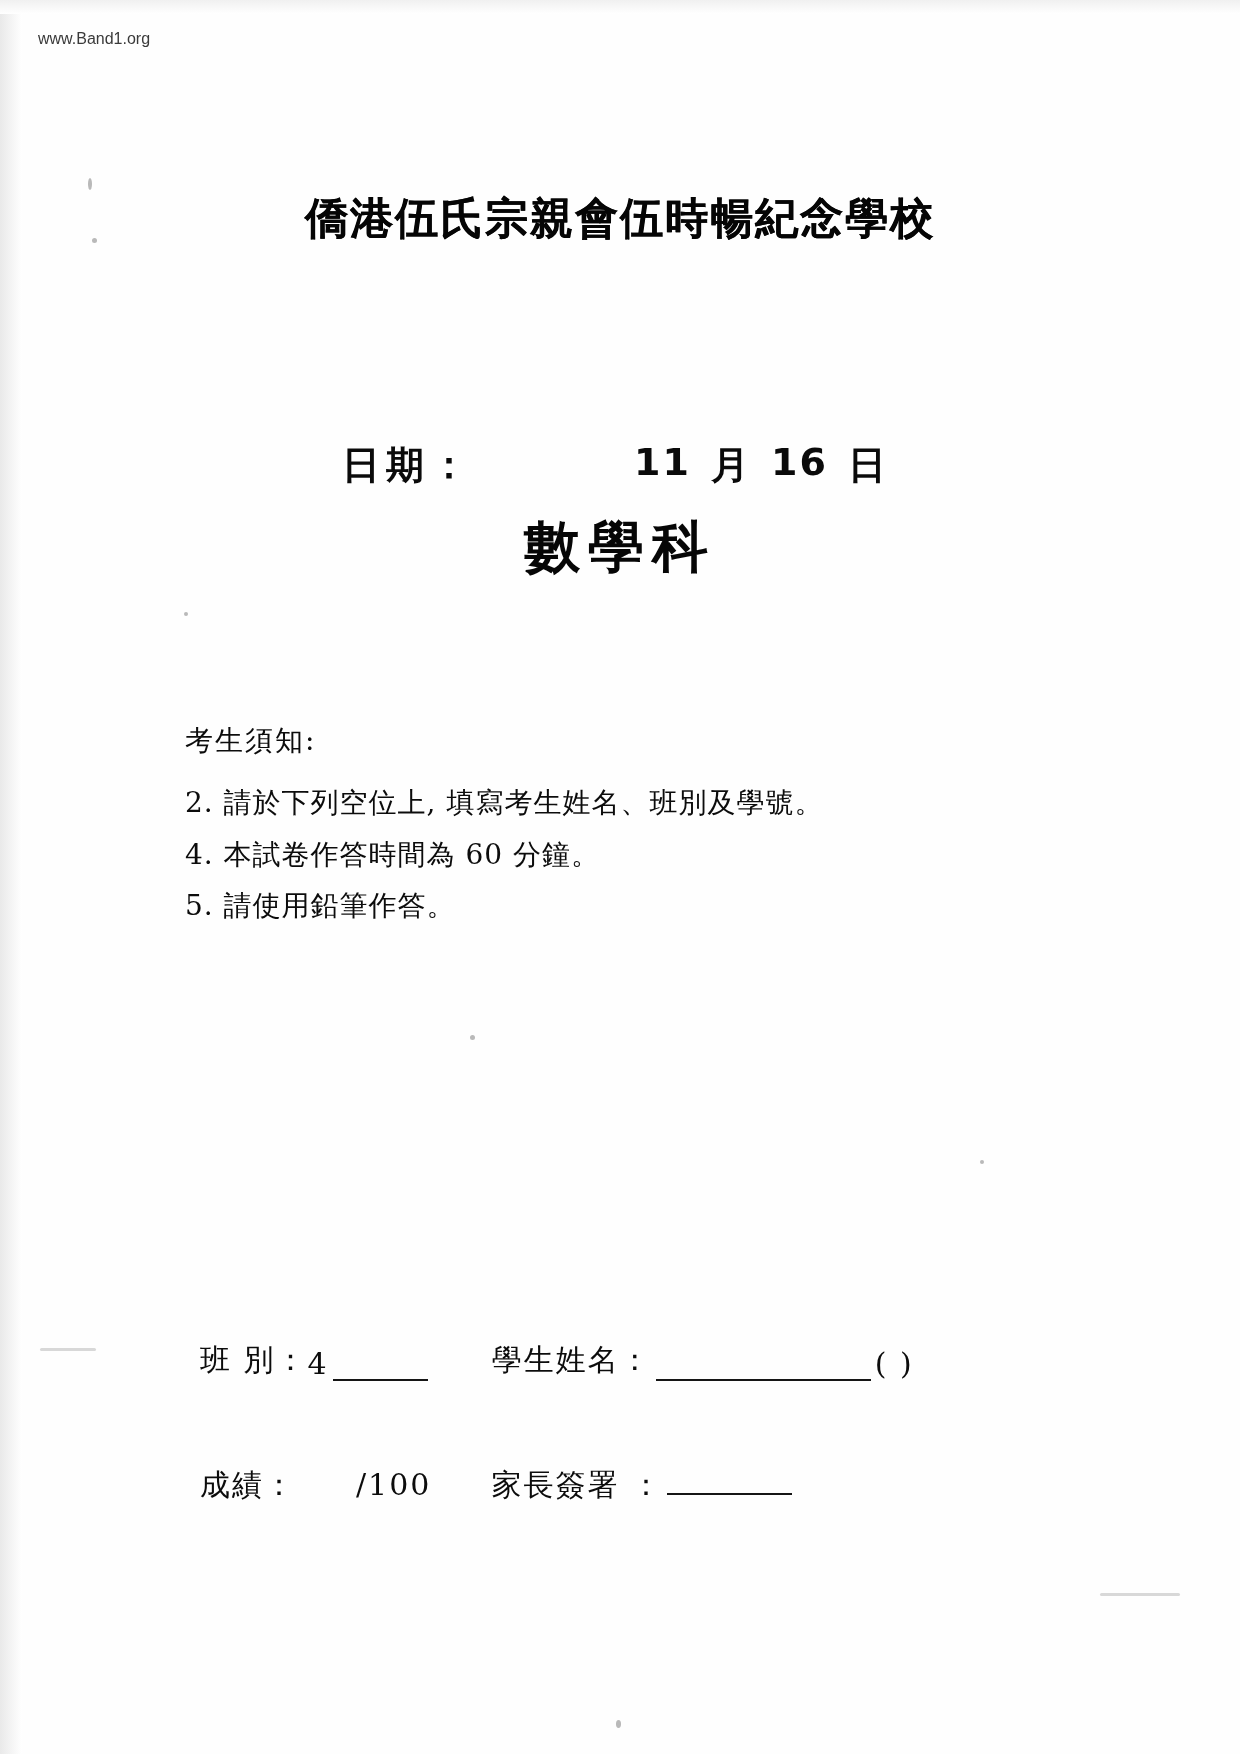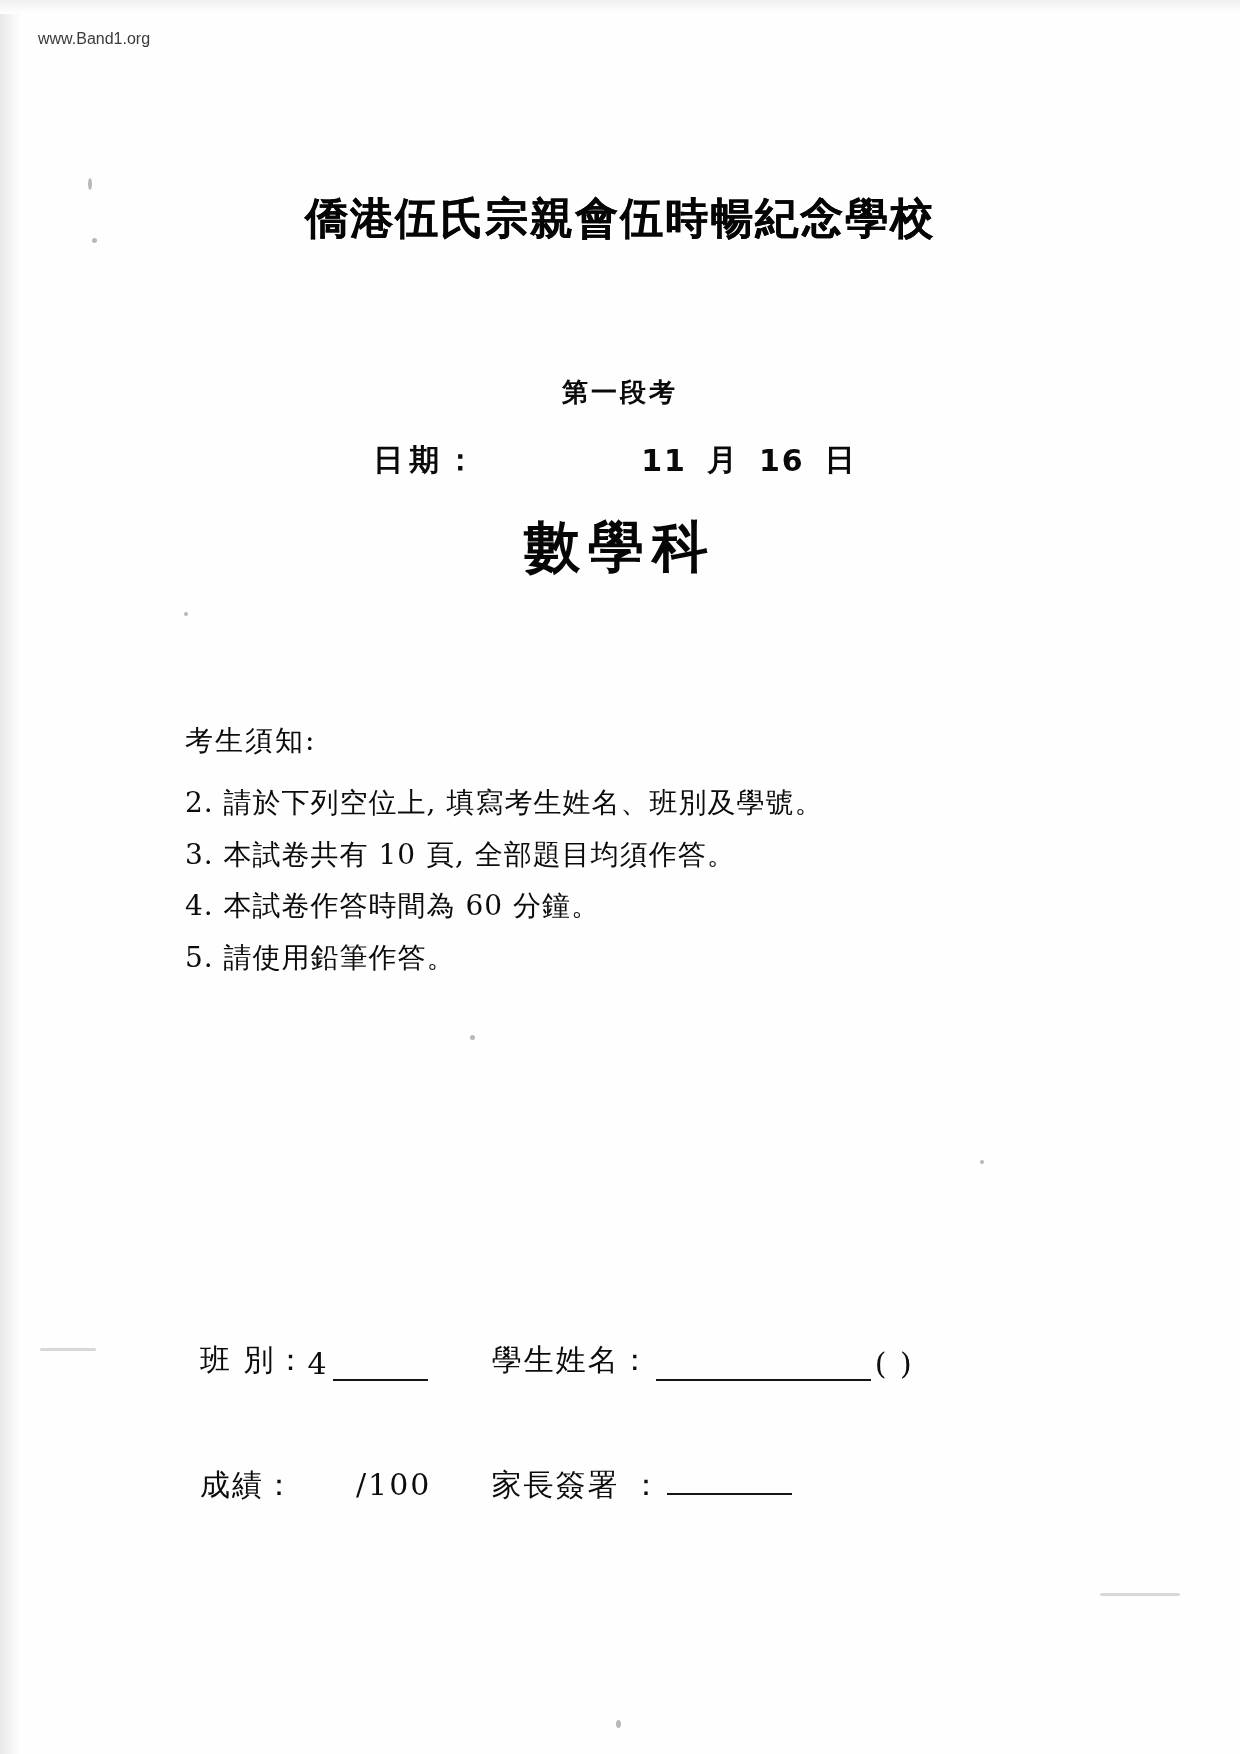--- a/index.html
+++ b/index.html
@@ -75,24 +75,24 @@
     color: #0a0a0a;
   }
 
   .date-row {
     position: absolute;
     top: 440px;
     left: 0;
     width: 1240px;
     display: flex;
     justify-content: center;
-    align-items: center;
+    align-items: flex-start;
     font-family: "DejaVu Sans", sans-serif;
     font-weight: bold;
-    font-size: 30px;
+    font-size: 38px;
     letter-spacing: 2px;
     color: #0a0a0a;
   }
   .date-label { margin-right: 150px; letter-spacing: 6px; }
   .date-num { margin: 0 10px; }
   .date-unit { margin: 0 10px; }
 
   .subject {
     position: absolute;
     top: 510px;
@@ -198,36 +198,34 @@
   <div class="speck" style="left:92px;top:238px;width:5px;height:5px;"></div>
   <div class="speck" style="left:184px;top:612px;width:4px;height:4px;"></div>
   <div class="speck" style="left:470px;top:1035px;width:5px;height:5px;"></div>
   <div class="speck" style="left:980px;top:1160px;width:4px;height:4px;"></div>
   <div class="smudge" style="left:40px;top:1348px;width:56px;height:3px;border-radius:2px;"></div>
   <div class="smudge" style="left:1100px;top:1593px;width:80px;height:3px;border-radius:2px;"></div>
   <div class="speck" style="left:616px;top:1720px;width:5px;height:8px;"></div>
 
   <div class="school-title">僑港伍氏宗親會伍時暢紀念學校</div>
 
-  <div class="exam-term">第一段考</div>
 
   <div class="date-row">
     <span class="date-label">日期：</span>
     <span class="date-num">11</span>
     <span class="date-unit">月</span>
     <span class="date-num">16</span>
     <span class="date-unit">日</span>
   </div>
 
   <div class="subject">數學科</div>
 
   <div class="notice-block">
     <div class="notice-heading">考生須知:</div>
     <div class="notice-item">2. 請於下列空位上, 填寫考生姓名、班別及學號。</div>
-    <div class="notice-item">3. 本試卷共有 10 頁, 全部題目均須作答。</div>
     <div class="notice-item">4. 本試卷作答時間為 60 分鐘。</div>
     <div class="notice-item">5. 請使用鉛筆作答。</div>
   </div>
 
   <div class="fields-row">
     <span class="f-label">班 別：</span>
     <span>4</span>
     <span class="blank-short"></span>
     <span class="spacer-60"></span>
     <span class="f-label">學生姓名：</span>

